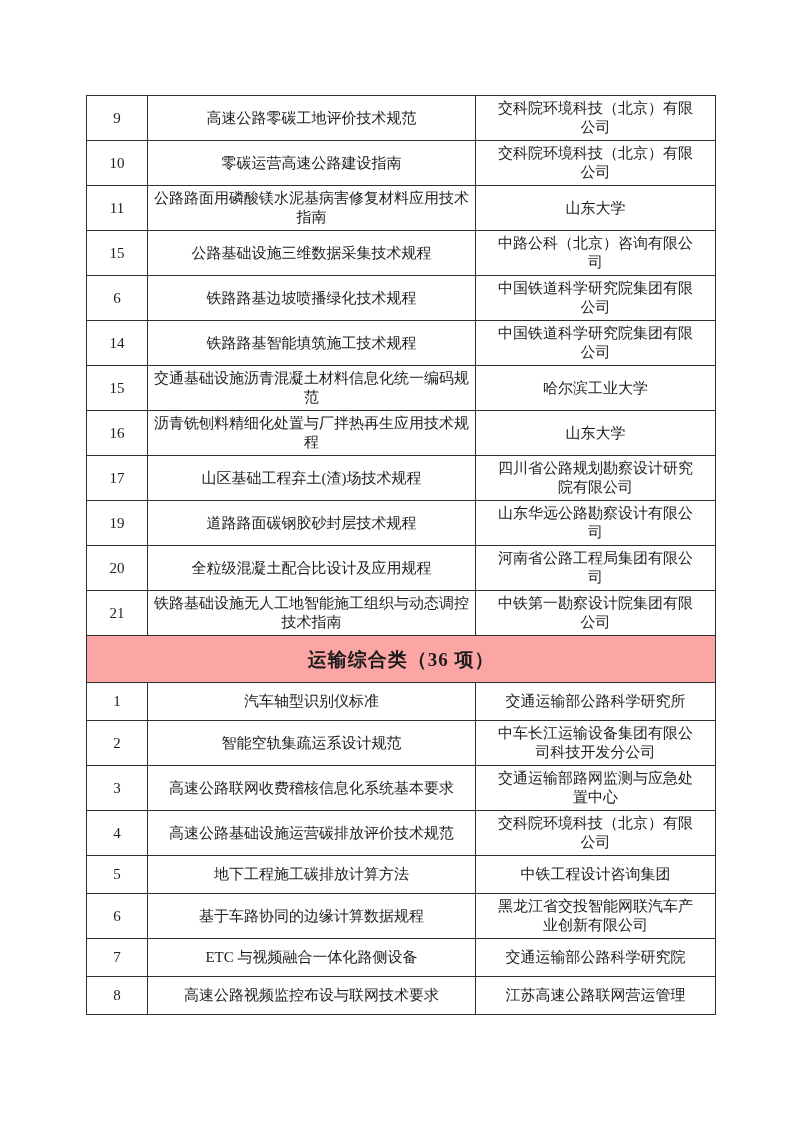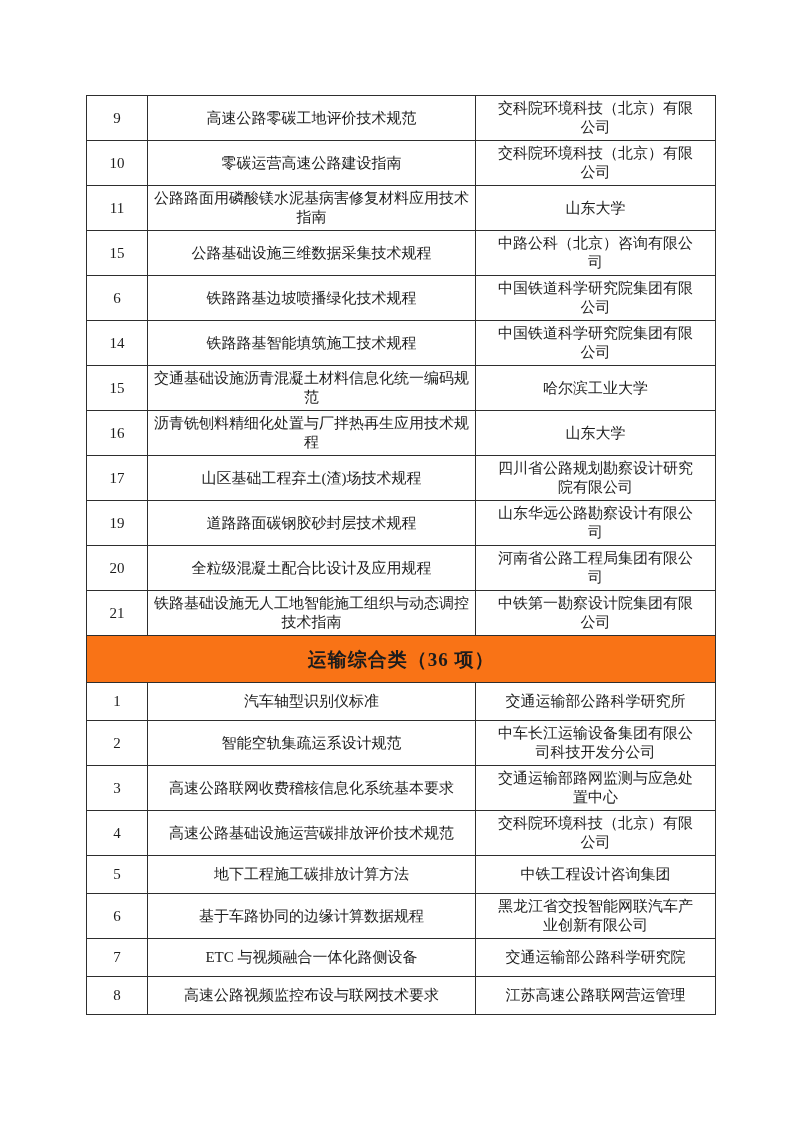--- a/index.html
+++ b/index.html
@@ -39,21 +39,21 @@
     line-height: 19px;
     text-align: center;
     vertical-align: middle;
     height: 31px;
     overflow: hidden;
   }
   td.no-cell   { padding: 3px 2px; }
   td.name-cell { padding: 3px 6px; }
   td.org-cell  { padding: 3px 19px; }
   tr.section-header-row td {
-    background: #f97316;
+    background: #fca5a5;
     font-size: 19px;
     font-weight: bold;
     height: 38px;
     letter-spacing: 1px;
     padding: 4px 6px;
   }
 </style>
 </head>
 <body>
 

